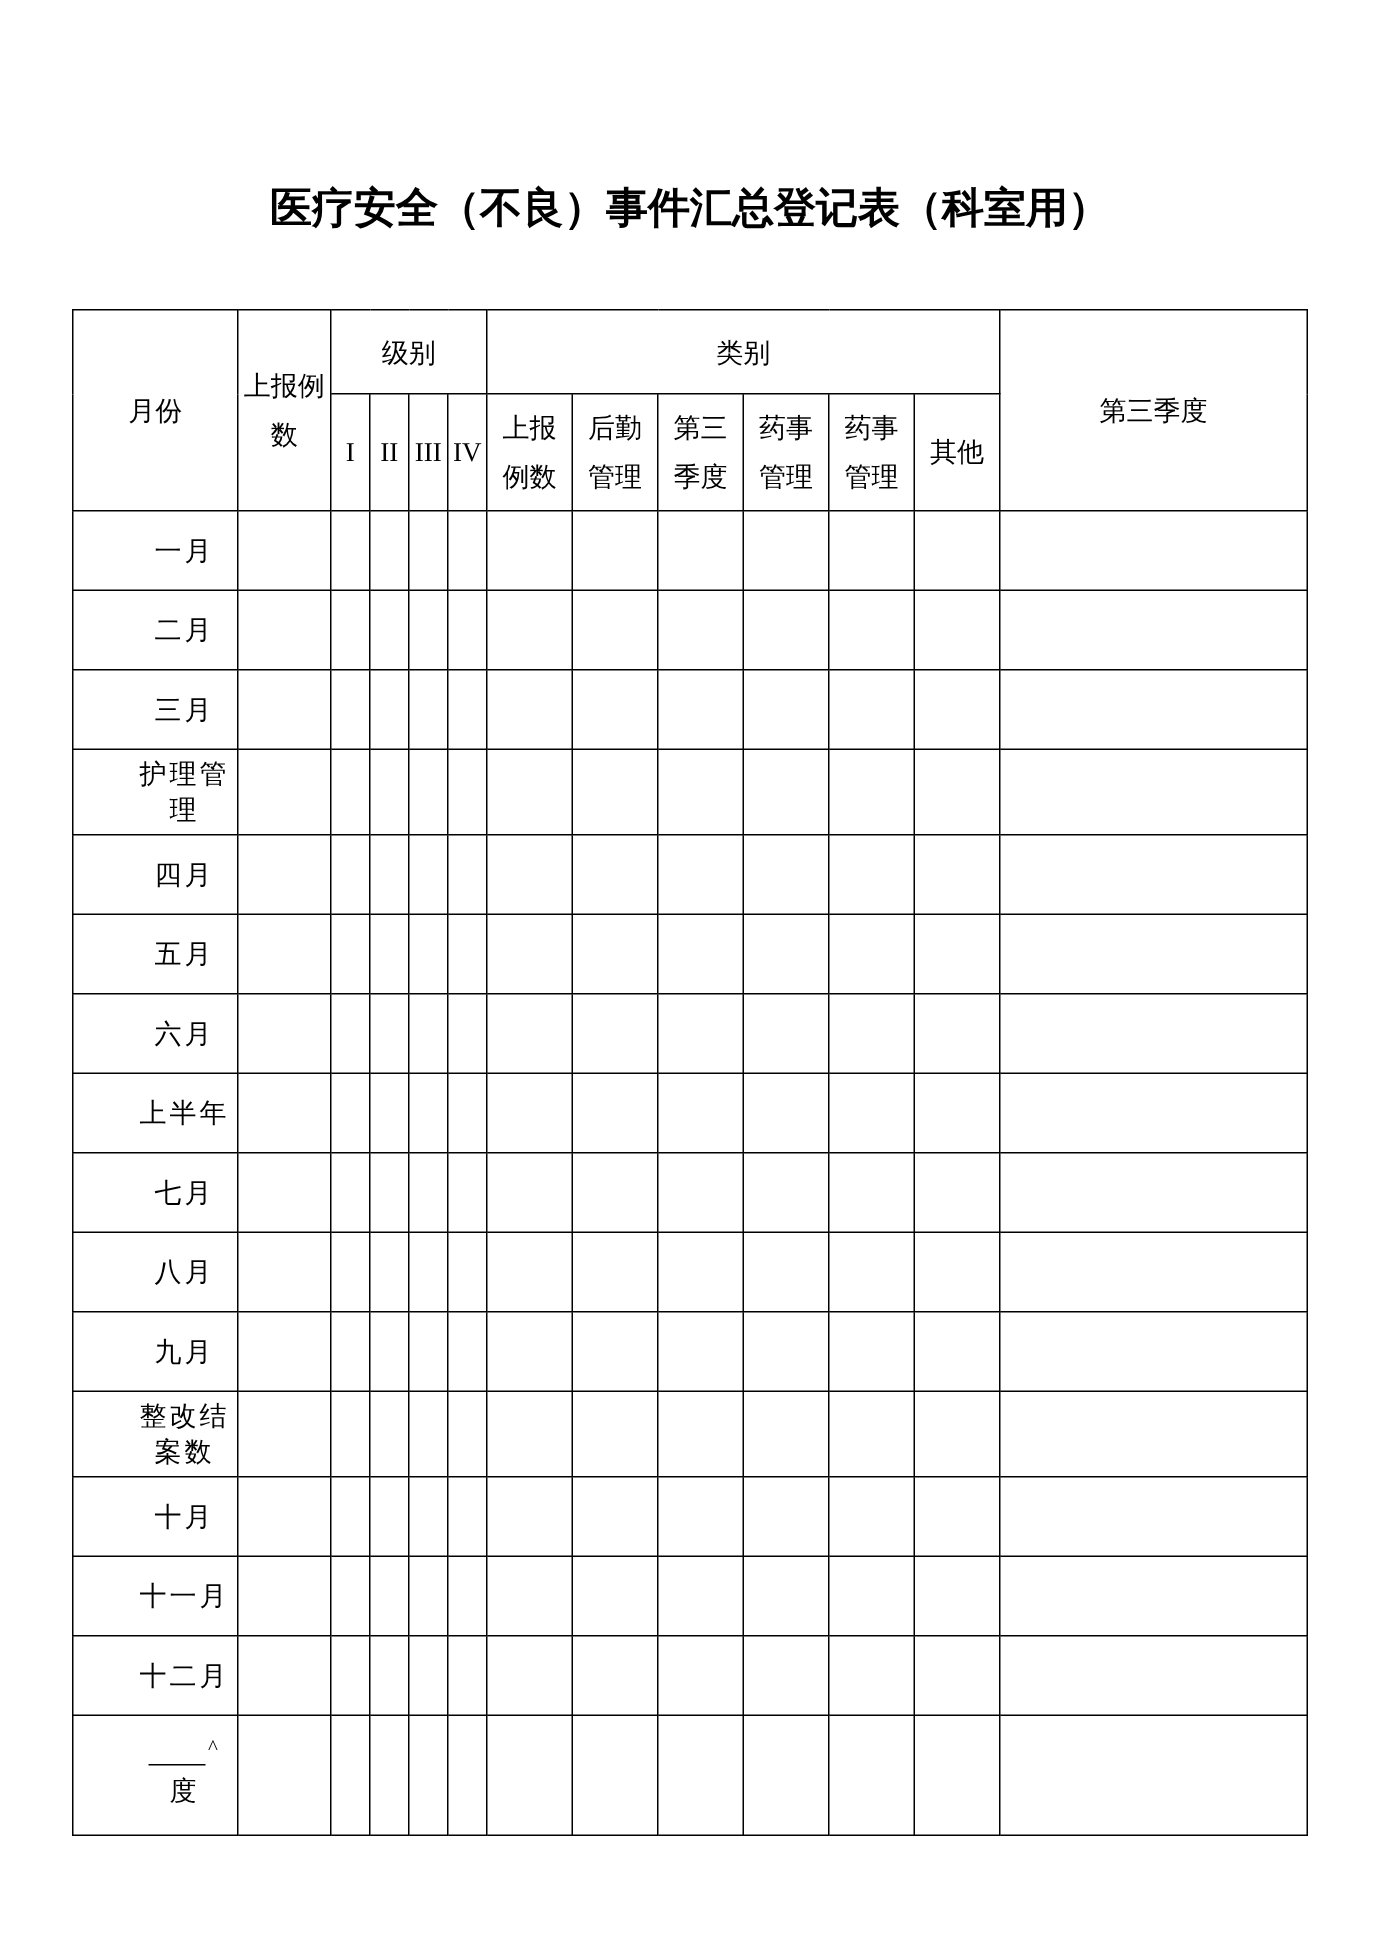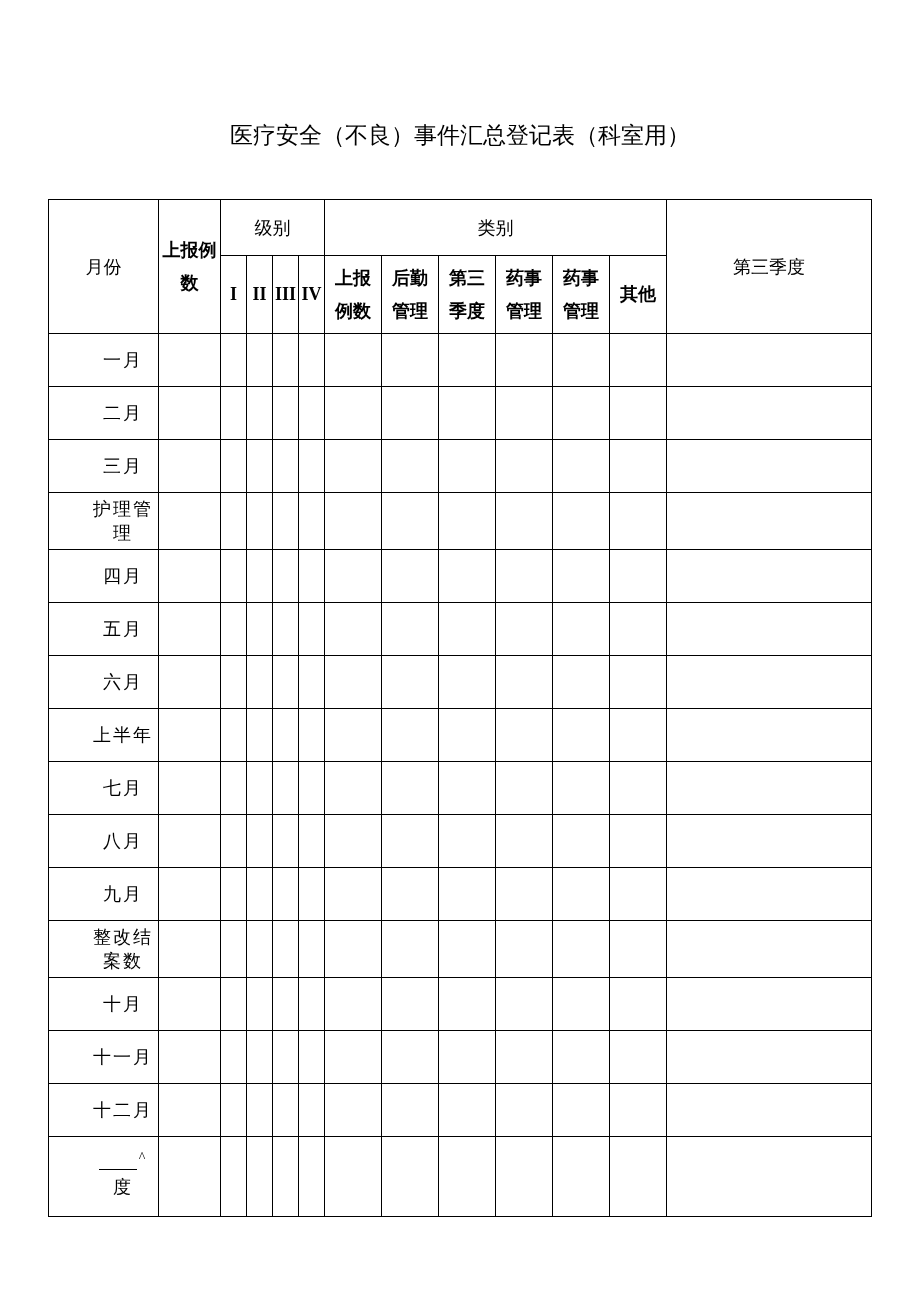--- a/index.html
+++ b/index.html
@@ -10,22 +10,22 @@
     body {
       width: 920px;
       height: 1301px;
       background: #fff;
       font-family: "SimSun", "宋体", serif;
       color: #000;
       padding: 120px 48px 48px 48px;
     }
     .title {
       text-align: center;
-      font-size: 23px;
-      font-weight: normal;
+      font-size: 28px;
+      font-weight: bold;
       margin-bottom: 48px;
       font-family: "SimHei", "黑体", sans-serif;
     }
     table {
       width: 100%;
       border-collapse: collapse;
       table-layout: fixed;
     }
     th, td {
       border: 1px solid #000;
@@ -34,21 +34,21 @@
       font-weight: normal;
       font-size: 18px;
       padding: 4px 2px;
       height: 53px;
     }
     .col-month { width: 110px; }
     .col-baoshu { width: 62px; }
     .col-roman { width: 26px; }
     .col-cat { width: 57px; }
     .col-last { width: auto; }
-    .header-tall { height: 78px; line-height: 1.8; font-weight: bold; }
+    .header-tall { height: 78px; line-height: 1.8; }
     .header-short { height: 56px; }
     .row-label { letter-spacing: 2px; padding-left: 41px; }
     .row-tall td { height: 80px; }
     .partial-label {
       position: relative;
     }
     .partial-underline {
       display: inline-block;
       border-bottom: 1.5px solid #000;
       width: 38px;

